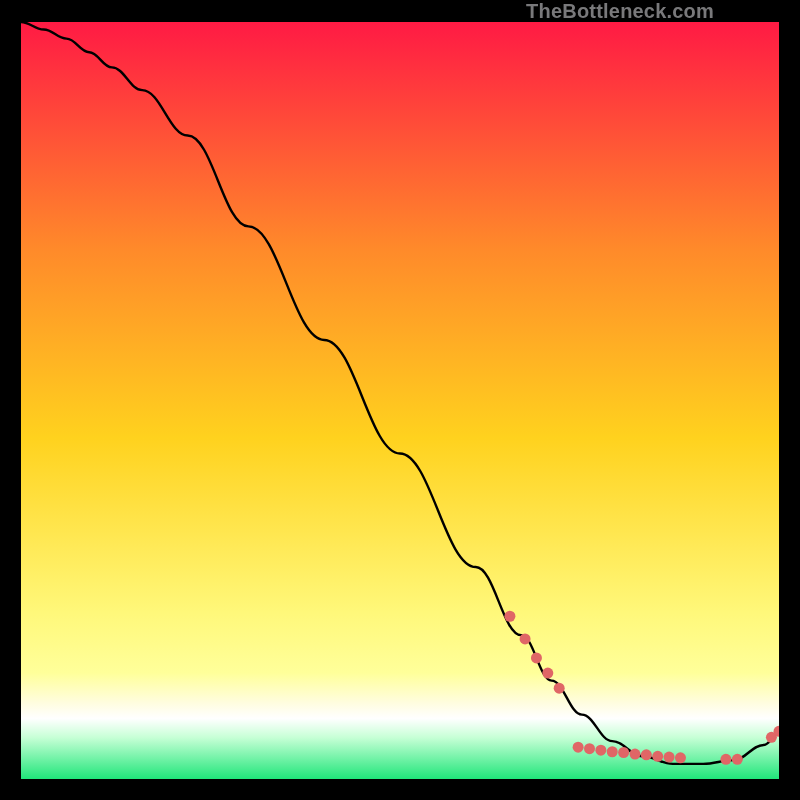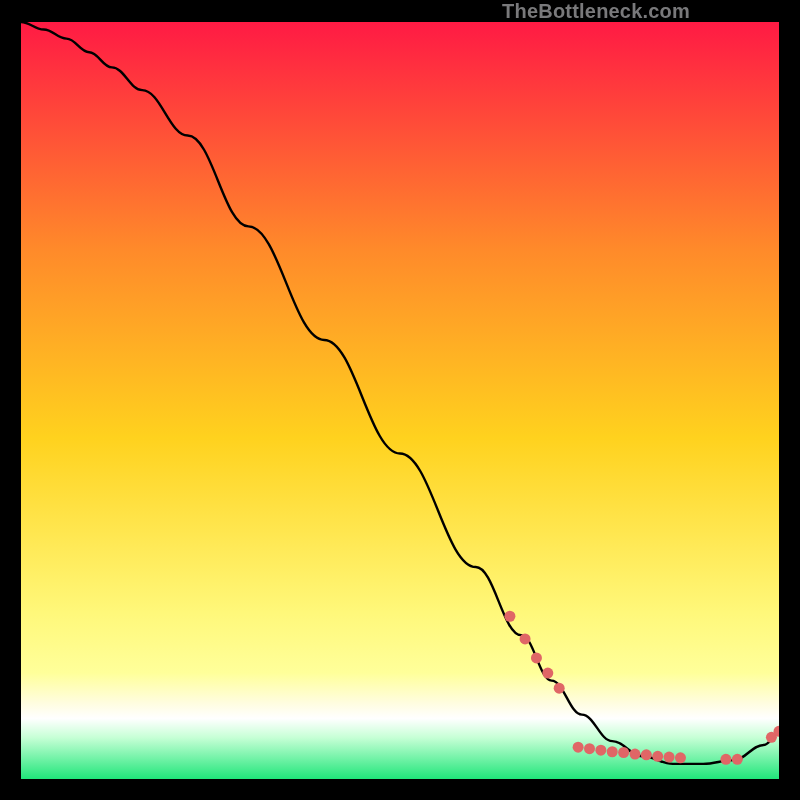--- a/index.html
+++ b/index.html
@@ -8,20 +8,21 @@
     width: 800px;
     height: 800px;
     background: #000000;
     overflow: hidden;
     font-family: Arial, Helvetica, sans-serif;
   }
   .stage {
     position: relative;
     width: 712px;
     height: 800px;
+    padding-left: 24px;
   }
   .plot-box {
     position: absolute;
     left: 21px;
     top: 22px;
     width: 758px;
     height: 757px;
     box-sizing: border-box;
   }
   .watermark {

